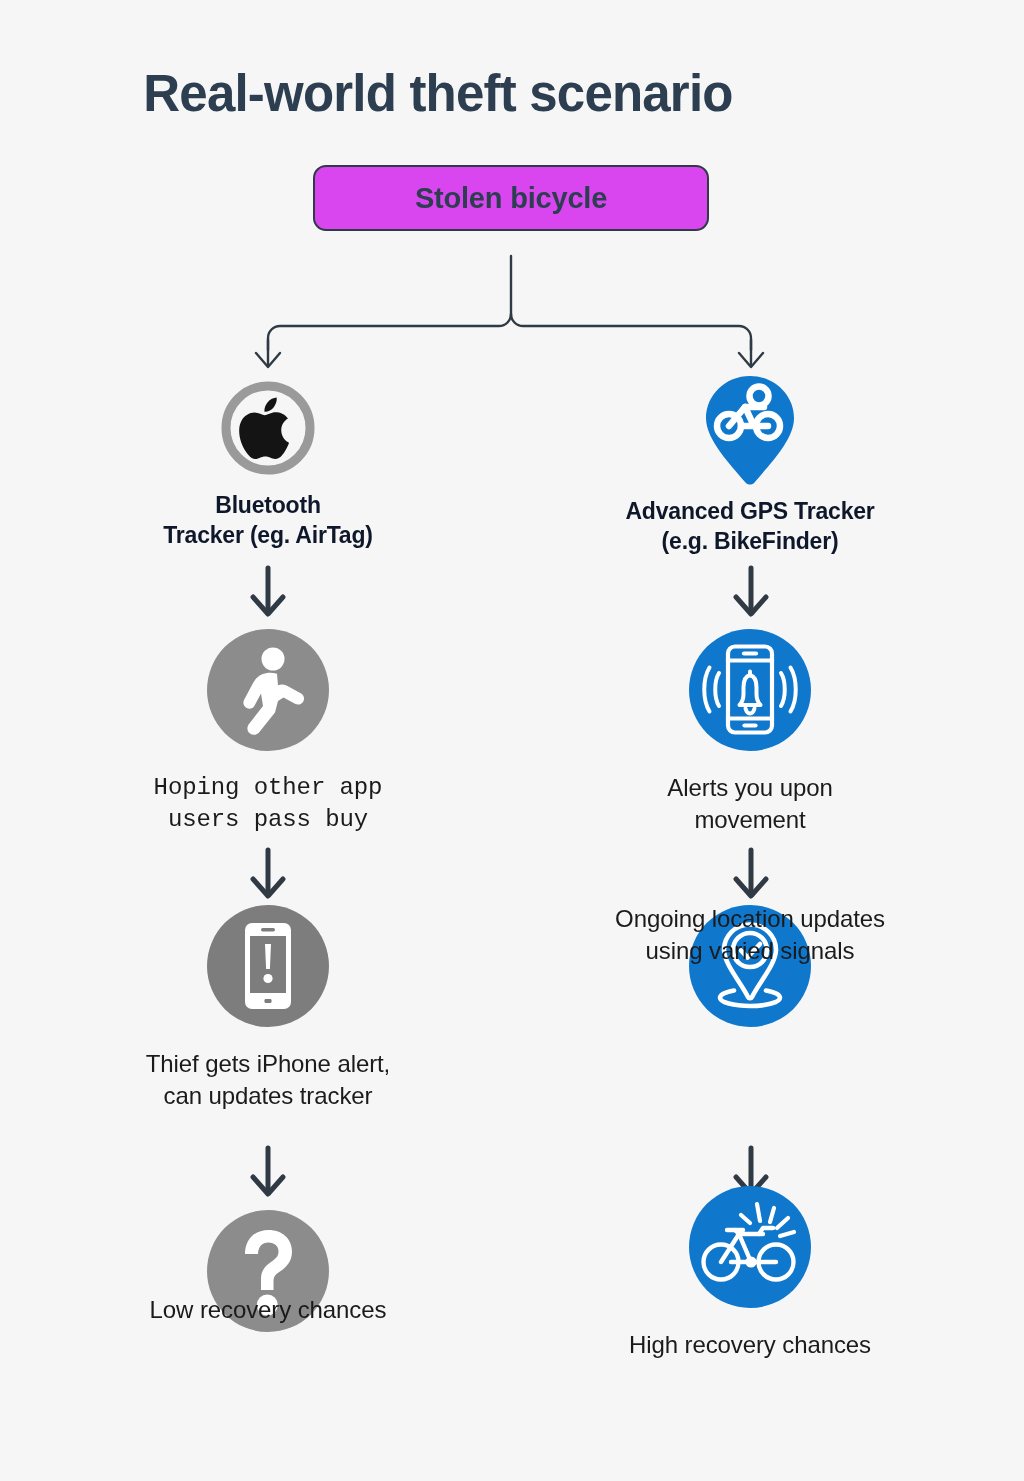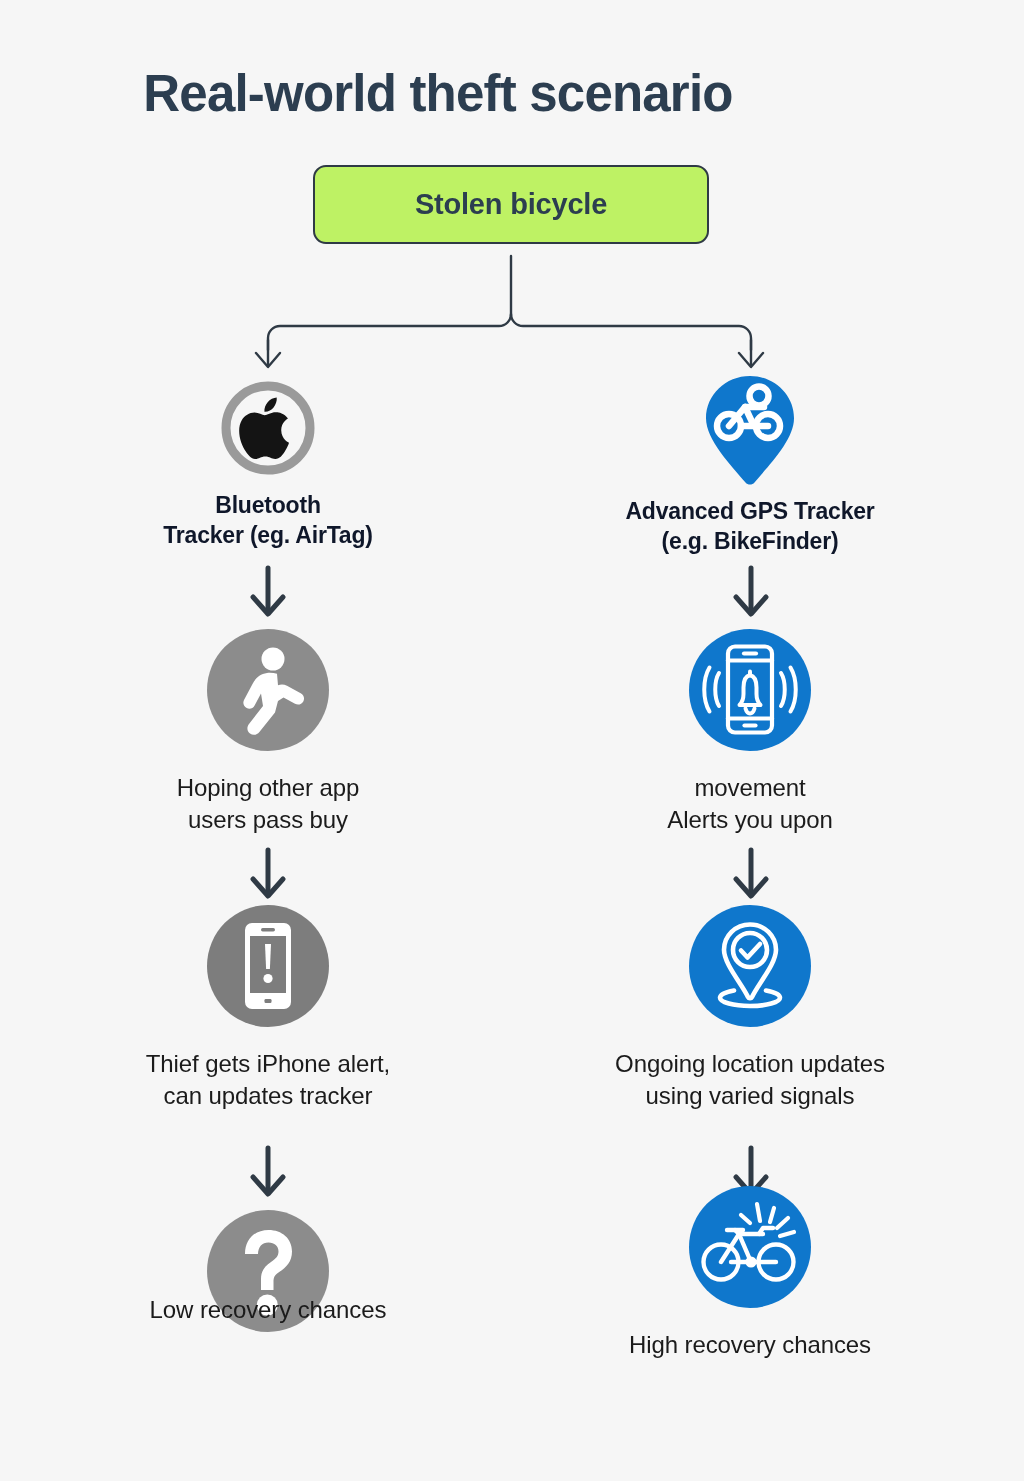--- a/index.html
+++ b/index.html
@@ -32,25 +32,25 @@
     letter-spacing: -0.8px;
     color: #2c3e50;
   }
 
   
   .root-box {
     position: absolute;
     left: 313px;
     top: 165px;
     width: 396px;
-    height: 79px;
+    height: 66px;
     box-sizing: border-box;
     border: 2px solid #2f3a45;
     border-radius: 13px;
-    background: #bef264;
+    background: #d946ef;
     display: flex;
     align-items: center;
     justify-content: center;
     font-size: 29px;
     font-weight: bold;
     color: #2c3e50;
     letter-spacing: -0.2px;
   }
 
   
@@ -159,21 +159,21 @@
                      C49.9,34.8,53.3,32.9,55.3,30.4z"></path>
           </g>
         </svg>
       </div>
       <div class="branch-label" style="margin-top:112px;">
         <div>Bluetooth</div>
         <div>Tracker (eg. AirTag)</div>
       </div>
     </div>
 
-    <div class="node" style="top:627px;">
+    <div class="node" style="top:627px;font-family:Liberation Mono, monospace;">
       <div class="icon-wrap">
         <svg width="126" height="126" viewBox="0 0 126 126" aria-hidden="true">
           <circle cx="63" cy="63" r="61" fill="#8c8c8c"></circle>
           <g fill="#ffffff">
             <circle cx="68" cy="32" r="11.5"></circle>
             <path d="M62,46 C55,47 50.5,51 47.5,57 L39,73 C37.5,76.2 38.7,79.6 41.7,81.1
                      C44.7,82.6 48,81.4 49.6,78.4 L56,66.5 L58,79 L44,97 C41.5,100.2 42,104.2 45,106.5
                      C48,108.8 52,108.1 54.4,105 L70,85.5 L73,74 L78.5,70.5 L90,76.8
                      C93.2,78.5 96.7,77.4 98.3,74.4 C99.9,71.4 98.8,67.9 95.7,66.2 L82,58.8
                      C79,57.2 76,57 73,58.3 L72,46.8 C69,46 65.5,45.5 62,46 Z"></path>
@@ -264,40 +264,40 @@
           </g>
           <g fill="none" stroke="#ffffff" stroke-width="4" stroke-linecap="round">
             <path d="M32,46 C27,54 27,71 32,79"></path>
             <path d="M22.5,40.5 C15.5,52 15.5,73 22.5,84.5"></path>
             <path d="M94,46 C99,54 99,71 94,79"></path>
             <path d="M103.5,40.5 C110.5,52 110.5,73 103.5,84.5"></path>
           </g>
         </svg>
       </div>
       <div class="caption" style="margin-top:145px;">
+        <div>Alerts you upon</div>
         <div>movement</div>
-        <div>Alerts you upon</div>
       </div>
     </div>
 
     <div class="node" style="top:903px;">
       <div class="icon-wrap">
         <svg width="126" height="126" viewBox="0 0 126 126" aria-hidden="true">
           <circle cx="63" cy="63" r="61" fill="#0f77cc"></circle>
           <g fill="none" stroke="#ffffff" stroke-width="4.6" stroke-linecap="round" stroke-linejoin="round">
             <path d="M63,21.5 C48.5,21.5 37,32.8 37,46.8 C37,61 55,81 61,94 C61.8,95.7 64.2,95.7 65,94
                      C71,81 89,61 89,46.8 C89,32.8 77.5,21.5 63,21.5 Z"></path>
             <circle cx="63" cy="47" r="17"></circle>
             <path d="M54,47.5 L60.5,54.5 L73,41"></path>
             <path d="M47,87.5 C38.5,89 33,91.7 33,94.8 C33,99.3 46.4,103 63,103
                      C79.6,103 93,99.3 93,94.8 C93,91.7 87.5,89 79,87.5"></path>
           </g>
         </svg>
       </div>
-      <div class="caption" style="margin-top:145px;">
+      <div class="caption" style="">
         <div>Ongoing location updates</div>
         <div>using varied signals</div>
       </div>
     </div>
 
     <div class="node" style="top:1184px;text-align:center;">
       <div class="icon-wrap">
         <svg width="126" height="126" viewBox="0 0 126 126" aria-hidden="true">
           <circle cx="63" cy="63" r="61" fill="#0f77cc"></circle>
           <g fill="none" stroke="#ffffff" stroke-width="4.4" stroke-linecap="round" stroke-linejoin="round">

